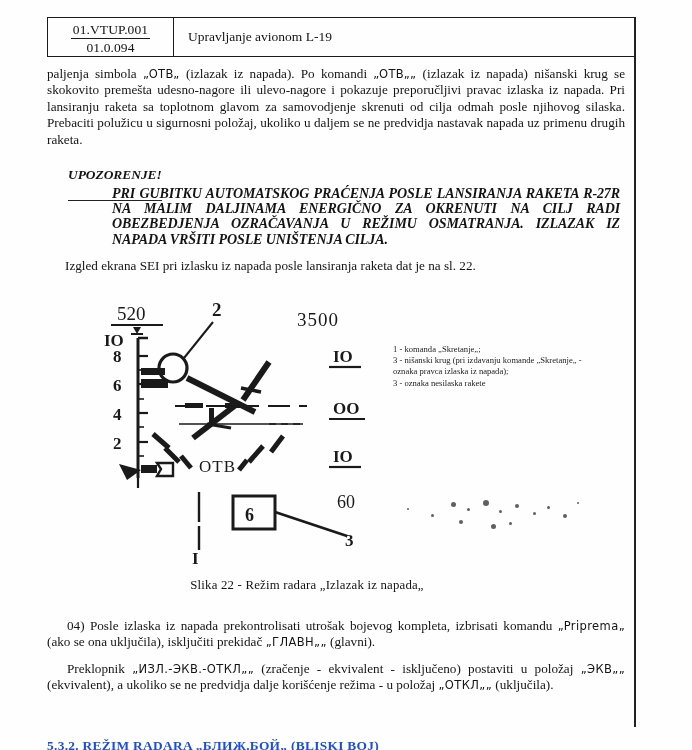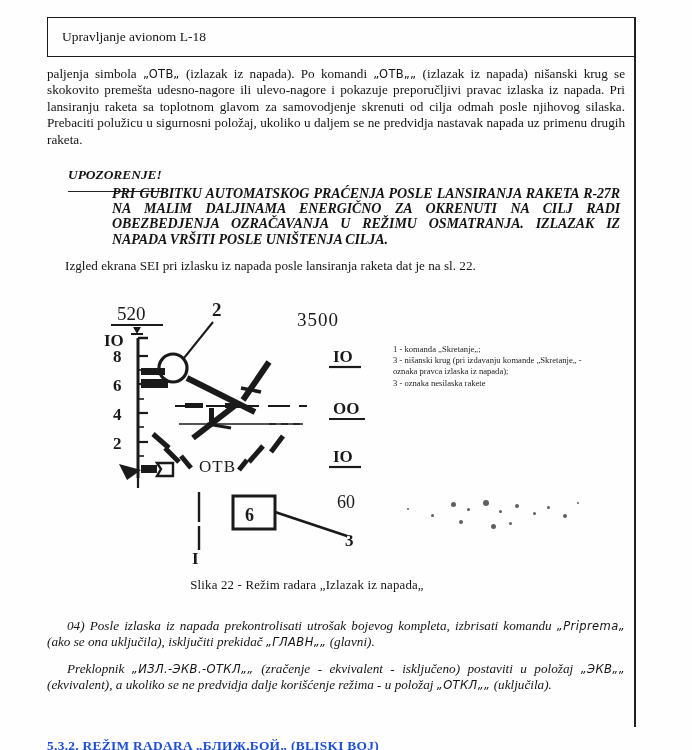--- a/index.html
+++ b/index.html
@@ -89,21 +89,21 @@
   }
 
   .warn-title {
     position: absolute;
     left: 68px;
     top: 167px;
     font-style: italic;
     font-weight: bold;
     font-size: 13.4px;
     border-bottom: 1.2px solid #222;
-    padding-bottom: 8px;
+    padding-bottom: 17px;
   }
   .warn-body {
     position: absolute;
     left: 112px;
     top: 186px;
     width: 508px;
     font-style: italic;
     font-weight: bold;
     font-size: 14px;
     line-height: 15.2px;
@@ -155,21 +155,21 @@
   .tail-text {
     position: absolute;
     left: 47px;
     top: 618px;
     width: 578px;
     font-size: 13.2px;
     line-height: 16.4px;
     text-align: justify;
   }
   .tail-text p { margin: 0 0 10px 0; }
-  .ind { text-indent: 20px; font-style: italic; }
+  .ind { text-indent: 20px; }
 
   .section-next {
     position: absolute;
     left: 47px;
     top: 738px;
     font-size: 13.4px;
     font-weight: bold;
     letter-spacing: .3px;
     height: 12px;
     overflow: hidden;
@@ -178,21 +178,25 @@
 
   
   .speckle { position: absolute; border-radius: 50%; background: #2a2a2a; opacity: .75; }
 </style>
 </head>
 <body>
 
 <div class="page">
 
   <div class="header-box">
-    <div class="header-title">Upravljanje avionom L-18</div>
+    <div class="header-code">
+      <div class="header-code-top">01.VTUP.001</div>
+      <div class="header-code-bot">01.0.094</div>
+    </div>
+    <div class="header-title">Upravljanje avionom L-19</div>
   </div>
 
   <div class="right-rule"></div>
 
   <div class="body-text">
     <p><span>paljenja simbola </span><span class="mono-cmd">„OTB„</span><span> (izlazak iz napada). Po komandi </span><span class="mono-cmd">„OTB„„</span><span> (izlazak iz napada) nišanski krug se skokovito premešta udesno-nagore ili ulevo-nagore i pokazuje preporučljivi pravac izlaska iz napada. Pri lansiranju raketa sa toplotnom glavom za samovodjenje skrenuti od cilja odmah posle njihovog silaska. Prebaciti polužicu u sigurnosni položaj, ukoliko u daljem se ne predvidja nastavak napada uz primenu drugih raketa.</span></p>
   </div>
 
   <div class="warn-title">UPOZORENJE!</div>
   <div class="warn-body">PRI GUBITKU AUTOMATSKOG PRAĆENJA POSLE LANSIRANJA RAKETA R-27R NA MALIM DALJINAMA ENERGIČNO ZA OKRENUTI NA CILJ RADI OBEZBEDJENJA OZRAČAVANJA U REŽIMU OSMATRANJA. IZLAZAK IZ NAPADA VRŠITI POSLE UNIŠTENJA CILJA.</div>

